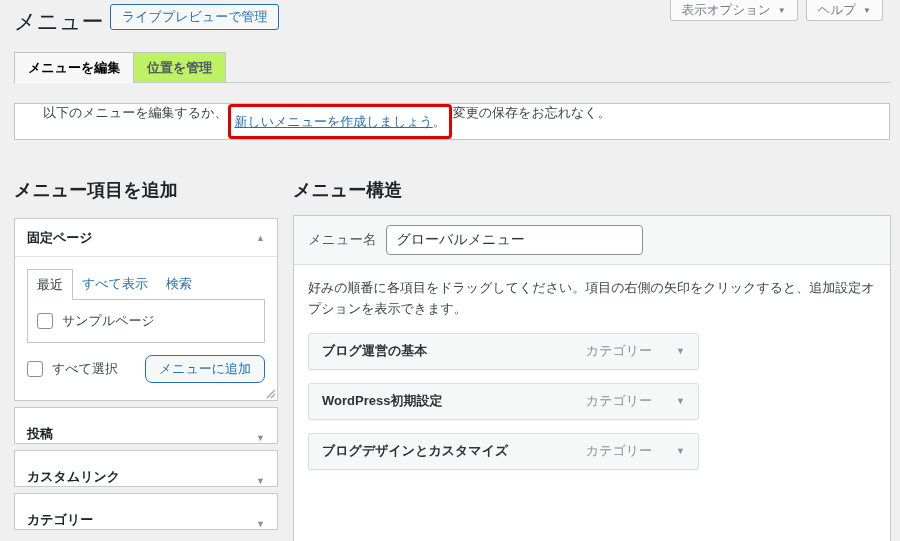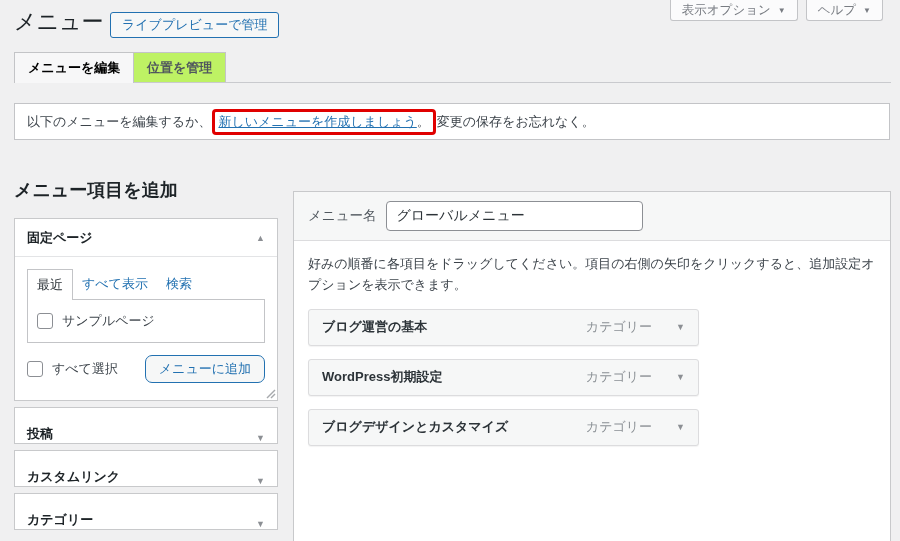--- a/index.html
+++ b/index.html
@@ -11,21 +11,21 @@
     font-family: "Liberation Sans", "DejaVu Sans", sans-serif;
     font-size: 13px;
     color: #3c434a;
   }
   
   .page-title {
     position: absolute; left: 14px; top: 7px;
     font-size: 22px; font-weight: 400; color: #1d2327;
   }
   .live-preview-btn {
-    position: absolute; left: 110px; top: 12px;
+    position: absolute; left: 110px; top: 4px;
     display: inline-flex; align-items: center;
     height: 26px; padding: 1px 11px;
     background: #f6f7f7; border: 1px solid #2271b1; border-radius: 3px;
     color: #2271b1; font-size: 13px; cursor: pointer;
   }
   .screen-meta { position: absolute; top: 0; right: 17px; display: flex; gap: 8px; }
   .meta-btn {
     display: inline-flex; align-items: center; gap: 7px;
     height: 21px; padding: 0 11px;
     background: #fbfbfc; border: 1px solid #c3c4c7; border-top: none;
@@ -41,21 +41,21 @@
     height: 30px; padding: 0 13px;
     border: 1px solid #c3c4c7; border-bottom: none;
     font-size: 13px; font-weight: 700; cursor: pointer;
   }
   .nav-tab.active { left: 14px; height: 31px; background: #f7f7f8; color: #000; z-index: 2; }
   .nav-tab.inactive { left: 133px; background: #bef264; color: #50575e; }
   
   .notice {
     position: absolute; left: 14px; top: 103px; width: 876px; height: 37px;
     background: #fff; border: 1px solid #c3c4c7;
-    display: flex; align-items: center; padding: 0 12px;
+    display: flex; padding: 0 28px;
     color: #3c434a;
   }
   .annotation-box {
     display: inline-flex; align-items: center;
     border: 3px solid #e00000; border-radius: 4px;
     padding: 1px 3px; margin: 0 1px;
   }
   .notice a { color: #2271b1; text-decoration: underline; cursor: pointer; }
   
   .col-h2 { font-size: 18px; font-weight: 700; color: #1d2327; }
@@ -203,20 +203,21 @@
     <span>カスタムリンク</span>
     <span class="tri">▼</span>
   </div>
   <div class="acc-row">
     <span>カテゴリー</span>
     <span class="tri">▼</span>
   </div>
 </div>
 
 <div class="right-col">
+  <h2 class="col-h2">メニュー構造</h2>
 
   <div class="menu-box">
     <div class="name-row">
       <span>メニュー名</span>
       <input class="name-input" type="text" value="グローバルメニュー" style="">
     </div>
     <div class="menu-body">
       <p class="desc">好みの順番に各項目をドラッグしてください。項目の右側の矢印をクリックすると、追加設定オプションを表示できます。</p>
 
 

